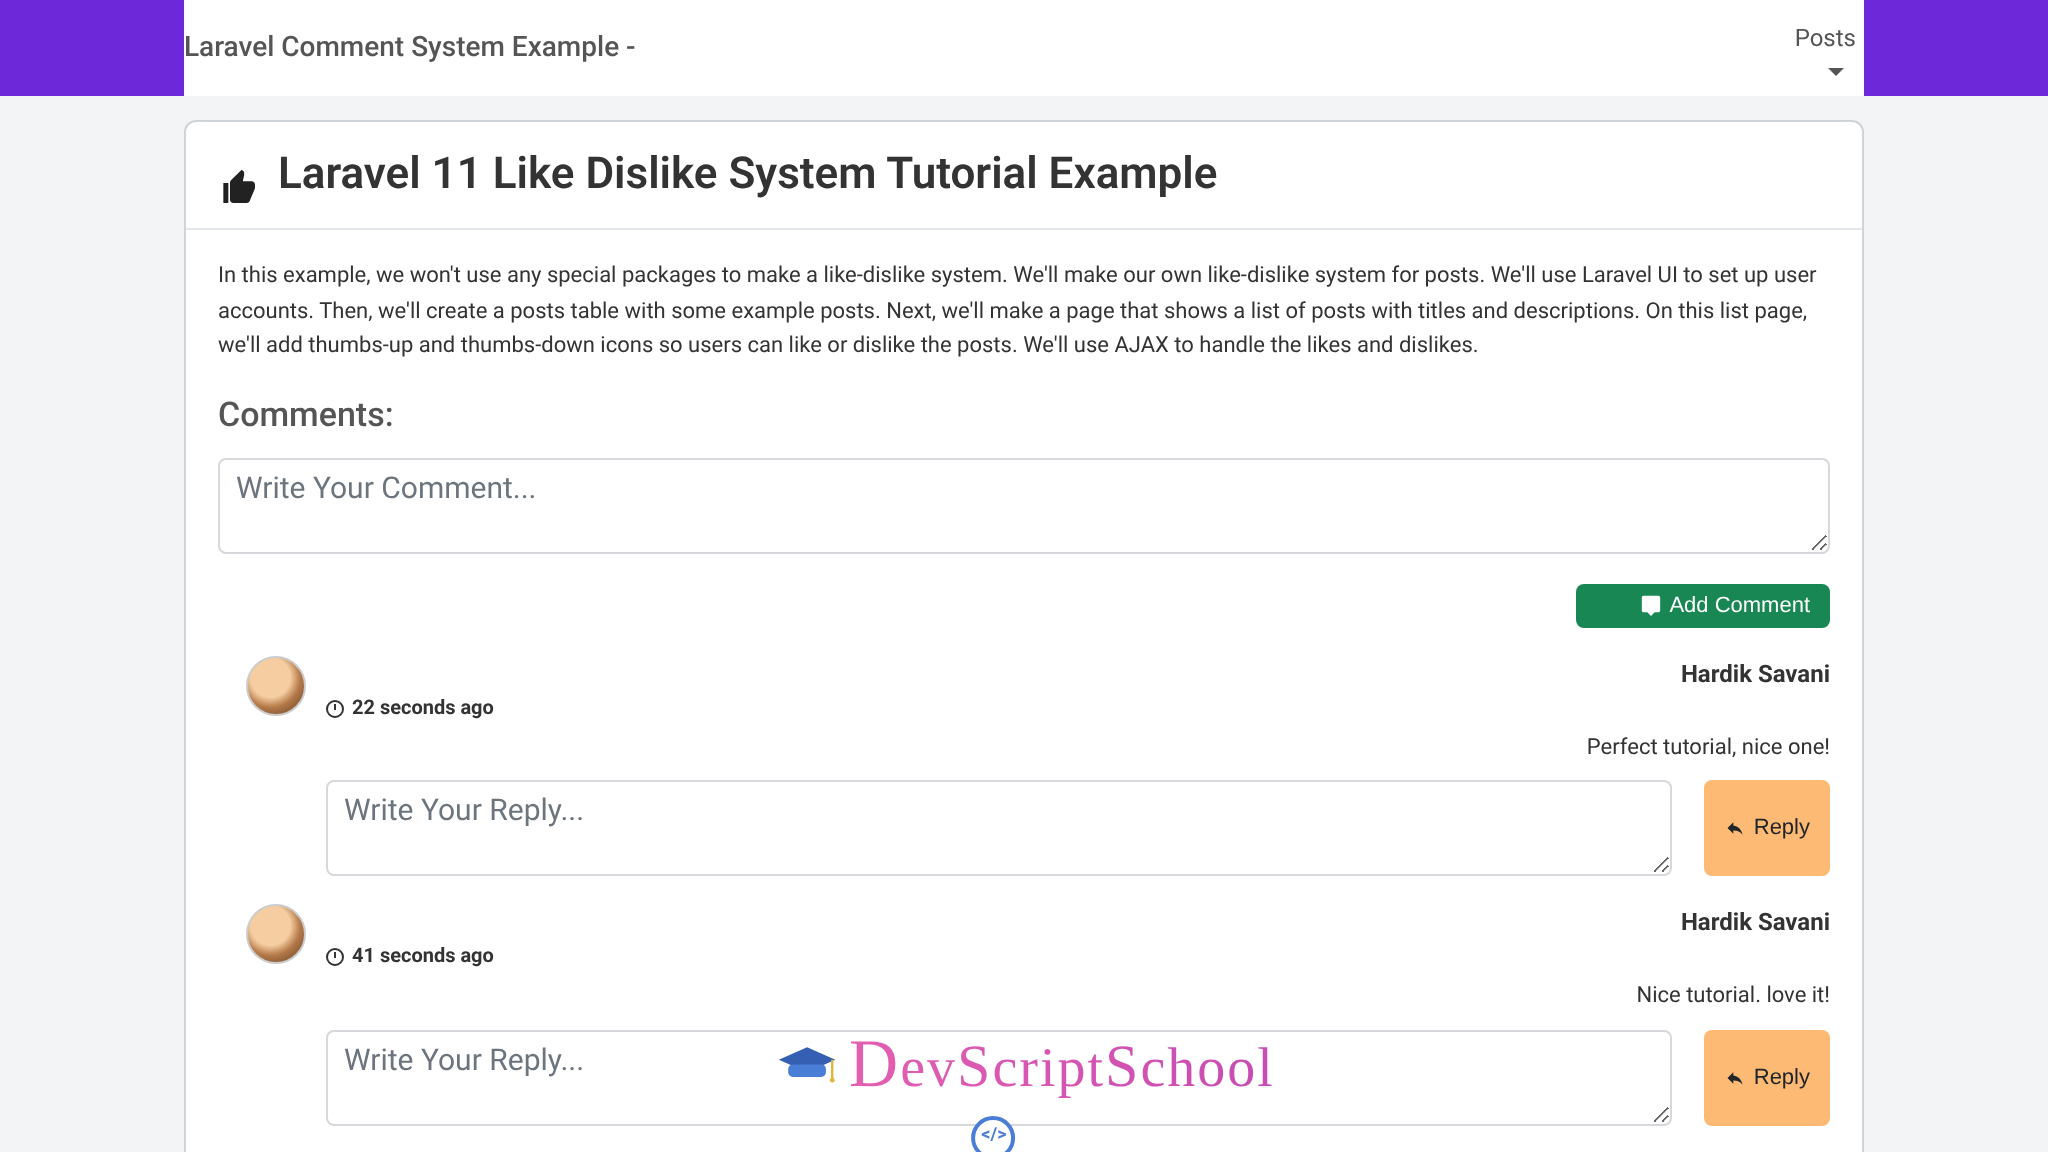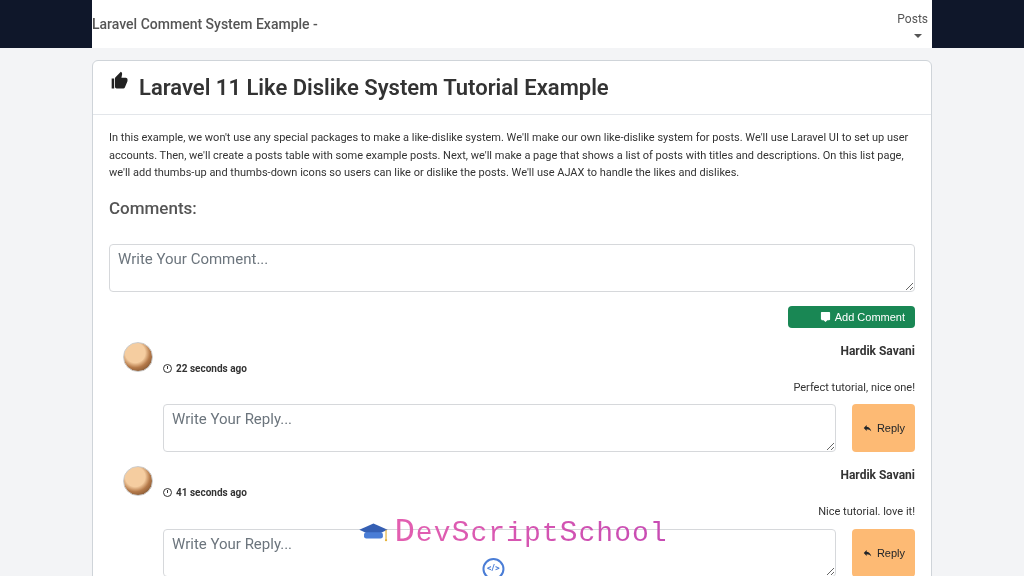--- a/index.html
+++ b/index.html
@@ -33,29 +33,29 @@
   }
   .card-header {
     padding: 10px 16px;
     border-bottom: 1px solid #e3e6ea;
   }
   .card-header h1 {
     font-size: 22px;
     font-weight: 600;
     color: #333;
     display: flex;
-    align-items: flex-start;
+    align-items: flex-end;
     gap: 8px;
   }
   .thumb-icon {
     width: 22px; height: 20px;
   }
   .card-body { padding: 14px 16px; }
   .post-text { font-size: 11px; color: #333; line-height: 1.6; margin-bottom: 14px;}
-  .comments-heading { font-size: 17px; font-weight: 500; color: #555; margin-bottom: 23px; }
+  .comments-heading { font-size: 17px; font-weight: 500; color: #555; margin-bottom: 8px; }
   .textarea {
     width: 100%;
     min-height: 26px;
     border: 1px solid #d6d8db;
     border-radius: 4px;
     padding: 5px 8px;
     font-size: 15px;
     font-family: inherit;
     resize: vertical;
     color: #555;
@@ -114,21 +114,21 @@
     align-items: center;
     gap: 4px;
     pointer-events: none;
     z-index: 10;
   }
   .wm-cap {
     width: 34px; height: 22px;
     position: relative;
   }
   .wm-text {
-    font-family: Liberation Mono, monospace;
+    font-family: Liberation Serif, serif;
     font-size: 28px;
     background: linear-gradient(90deg, #e35fb0, #c74bb3);
     -webkit-background-clip: text;
     background-clip: text;
     color: transparent;
     font-weight: 400;
     letter-spacing: 1px;
   }
   .wm-text .d { font-size: 34px; }
   .wm-badge {
@@ -139,21 +139,21 @@
     width: 22px; height: 22px; border-radius: 50%;
     border: 2px solid #4a7dd6;
     background: #fff;
     display:flex;align-items:center;justify-content:center;
     font-size:9px;color:#4a7dd6;font-weight:700;
   }
 </style>
 </head>
 <body>
 
-<div style="background:#0f172a;">
+<div style="background:#6d28d9;">
   <div class="navbar">
     <div class="brand">Laravel Comment System Example -</div>
     <div class="nav-right">
       <span>Posts</span>
       <span class="caret-down"></span>
     </div>
   </div>
 </div>
 
 <div class="page">

